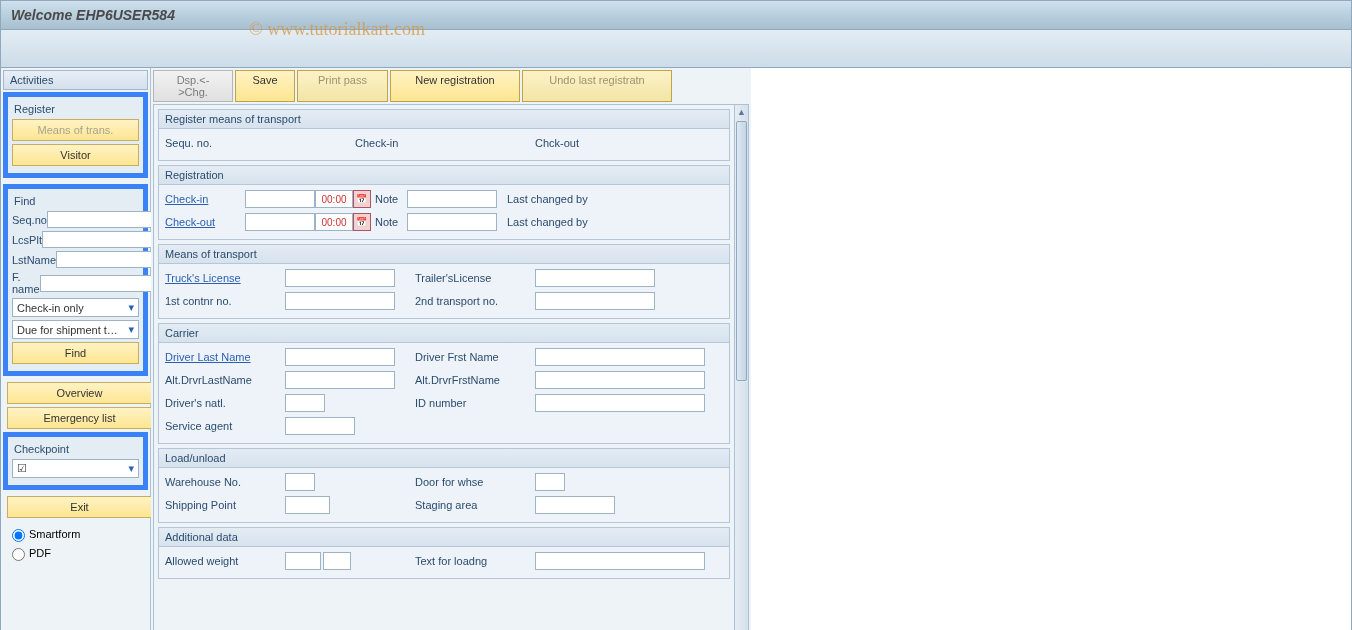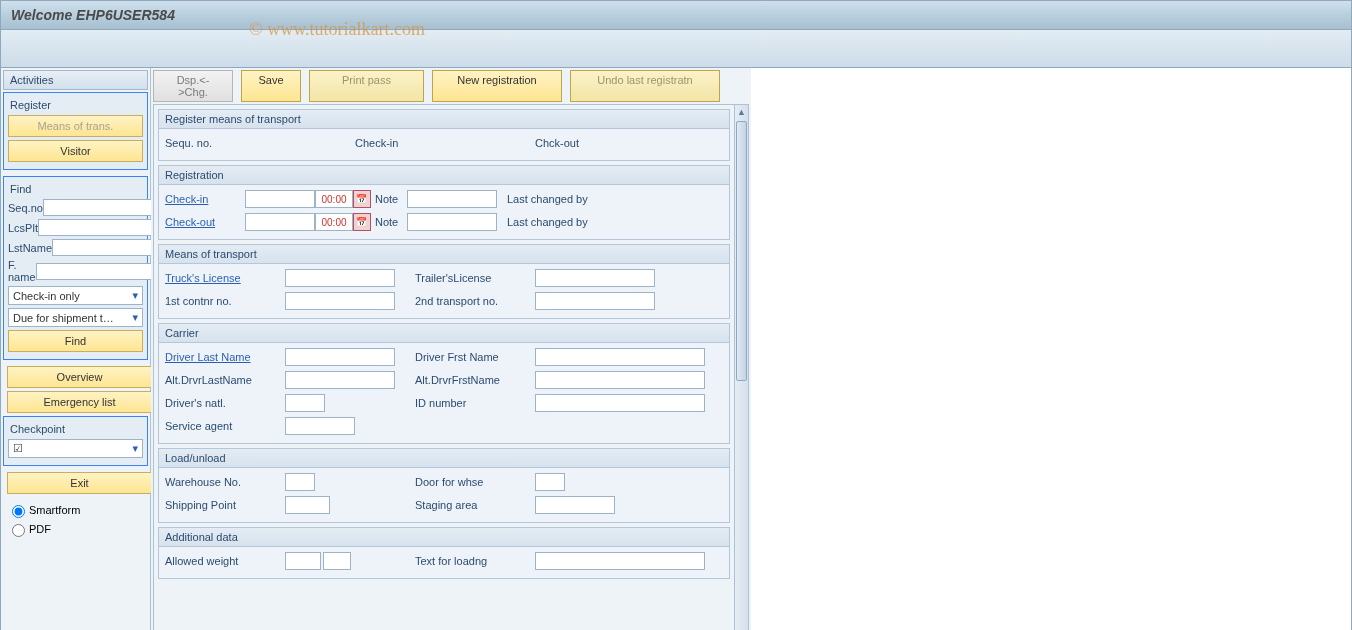--- a/index.html
+++ b/index.html
@@ -41,21 +41,21 @@
 .sidebar-title {
   background: linear-gradient(to bottom, #e8eef5, #d3e0ec);
   border: 1px solid #a3b8cc;
   padding: 3px 6px;
   color: #2b4b6f;
   font-size: 11px;
   margin-bottom: 2px;
 }
 .panel {
   background: #e5edf4;
-  border: 1px solid #3b82f6;
+  border: 5px solid #3b82f6;
   margin-bottom: 6px;
   padding: 4px;
 }
 .panel-header {
   color: #2b4b6f;
   padding: 2px 2px 4px;
 }
 .yellow-btn {
   display: block;
   width: 100%;
@@ -85,21 +85,21 @@
   padding: 0 4px;
   color: #333;
 }
 .content {
   flex: 1;
   padding: 2px;
   background: #eef3f7;
   max-width: 600px;
   position: relative;
 }
-.toolbar-row { display: flex; margin-bottom: 2px; gap: 6px; }
+.toolbar-row { display: flex; margin-bottom: 2px; }
 .toolbar-btn {
   border: 1px solid #bfa44a;
   padding: 3px 10px;
   text-align: center;
   margin-right: 2px;
   cursor: pointer;
 }
 .tb-gray { background: linear-gradient(#f2f2f2,#e0e0e0); border-color:#b5b5b5; color:#7a7a7a; }
 .tb-yellow { background: linear-gradient(#fff3c4,#fde591); color:#333; }
 .tb-yellow-gray { background: linear-gradient(#fcf2c8,#f2e5a6); color:#9d9470; }
@@ -210,21 +210,21 @@
           <input type="radio" style="">
           <span>PDF</span>
         </div>
     </div>
   </div>
 
   <div class="content">
     <div class="toolbar-row">
       <div class="toolbar-btn tb-gray" style="width:80px;">Dsp.&lt;-&gt;Chg.</div>
       <div class="toolbar-btn tb-yellow" style="width:60px;">Save</div>
-      <div class="toolbar-btn tb-yellow-gray" style="width:115px;">Print pass</div>
+      <div class="toolbar-btn tb-yellow-gray" style="width:91px;">Print pass</div>
       <div class="toolbar-btn tb-yellow" style="width:130px;">New registration</div>
       <div class="toolbar-btn tb-yellow-gray" style="width:150px;">Undo last registratn</div>
     </div>
 
     <div class="scroll-pane">
 
       <div class="group">
         <div class="group-title">Register means of transport</div>
         <div class="group-body">
           <div class="field-row">

